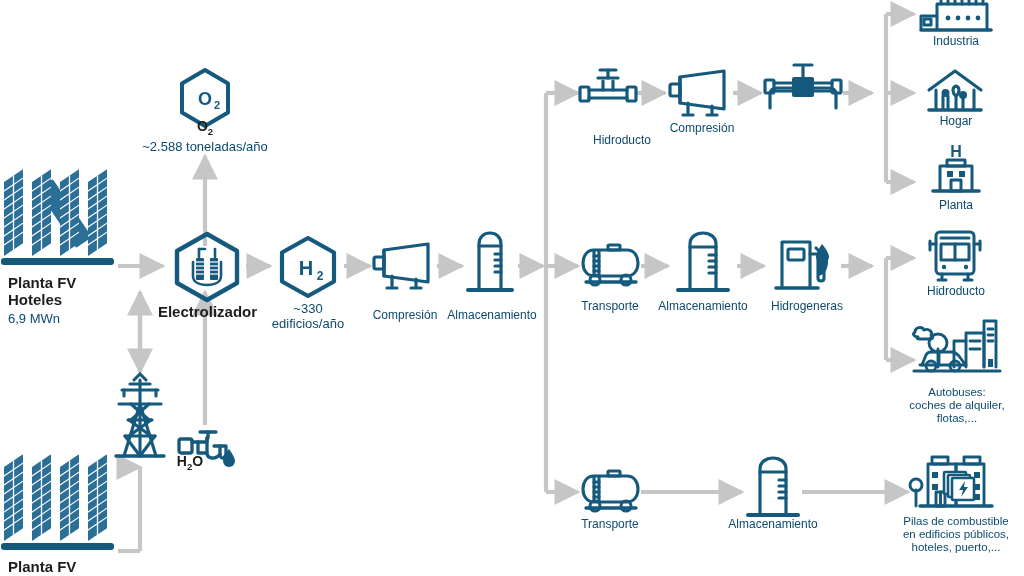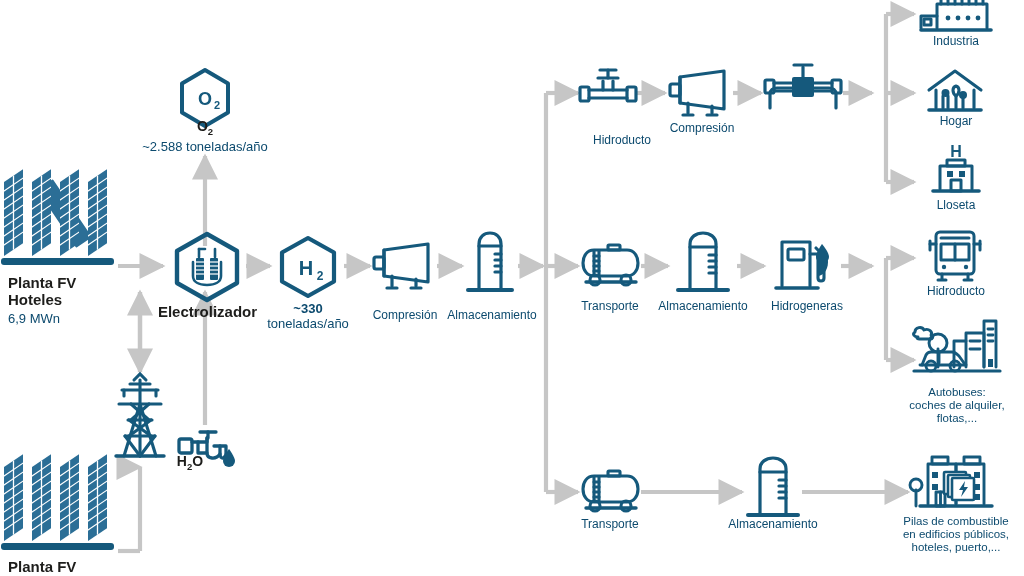--- a/index.html
+++ b/index.html
@@ -336,22 +336,22 @@
   </div>
 
   <div class="node" style="left:277px;top:236px;">
     <svg width="62" height="62" viewBox="0 0 62 62">
       <path d="M31,2 L57,16.5 L57,45.5 L31,60 L5,45.5 L5,16.5 Z" fill="none" stroke="#15597c" stroke-width="4.2" stroke-linejoin="round"></path>
       <text x="29" y="39" text-anchor="middle" font-family="Liberation Sans, sans-serif" font-size="20" font-weight="bold" fill="#15597c">H</text>
       <text x="43" y="44" text-anchor="middle" font-family="Liberation Sans, sans-serif" font-size="12" font-weight="bold" fill="#15597c">2</text>
     </svg>
   </div>
   <div class="lbl" style="left:248px;top:300px;width:120px;">
-    <div class="t13 lbl-reg" style="margin-top:2px;font-weight:bold;">~330</div>
-    <div class="t13 lbl-reg">toneladas/año</div>
+    <div class="t13 lbl-reg" style="margin-top:2px;">~330</div>
+    <div class="t13 lbl-reg">edificios/año</div>
   </div>
 
   <div class="node" style="left:370px;top:238px;">
     <svg width="68" height="56" viewBox="0 0 68 56">
       <g stroke="#15597c" stroke-width="3.2" fill="none" stroke-linejoin="round" stroke-linecap="round">
         <path d="M14,12 L58,6 L58,44 L14,38 Z"></path>
         <line x1="14" y1="12" x2="14" y2="38"></line>
         <rect x="4" y="19" width="10" height="12" rx="2"></rect>
         <path d="M22,38 L22,48"></path>
         <path d="M46,41 L46,48"></path>
@@ -490,21 +490,21 @@
         <line x1="4" y1="48" x2="50" y2="48" stroke-width="3.6"></line>
         <rect x="22" y="37" width="10" height="11"></rect>
       </g>
       <g fill="#15597c">
         <rect x="18" y="28" width="6" height="6"></rect>
         <rect x="30" y="28" width="6" height="6"></rect>
       </g>
     </svg>
   </div>
   <div class="lbl" style="left:900px;top:199px;width:112px;">
-    <div class="t12 lbl-reg">Lloseta</div>
+    <div class="t12 lbl-reg">Planta</div>
   </div>
 
   <div class="node" style="left:578px;top:240px;">
     <svg width="66" height="52" viewBox="0 0 66 52">
       <g stroke="#15597c" stroke-width="3.1" fill="none" stroke-linejoin="round" stroke-linecap="round">
         <path d="M16,10 L49,10 C56,10 60,16 60,23 C60,30 56,36 49,36 L16,36 C9,36 5,30 5,23 C5,16 9,10 16,10 Z"></path>
         <line x1="16" y1="11" x2="16" y2="35"></line>
         <line x1="21" y1="11" x2="21" y2="35"></line>
         <line x1="16" y1="16" x2="21" y2="16"></line>
         <line x1="16" y1="21" x2="21" y2="21"></line>

